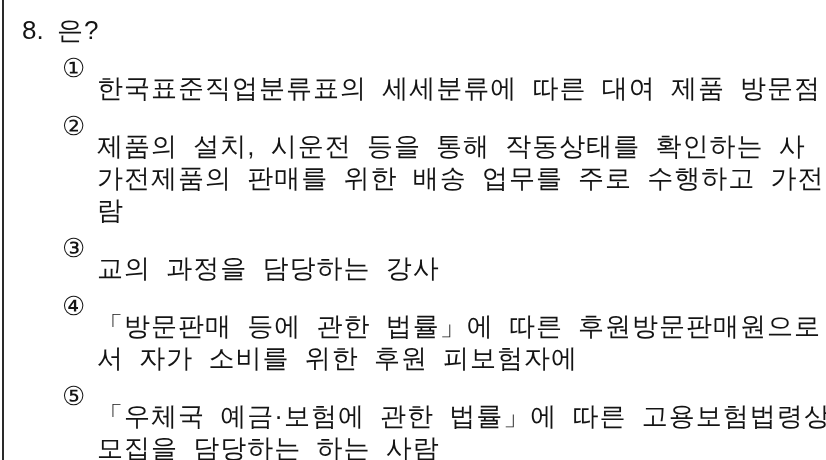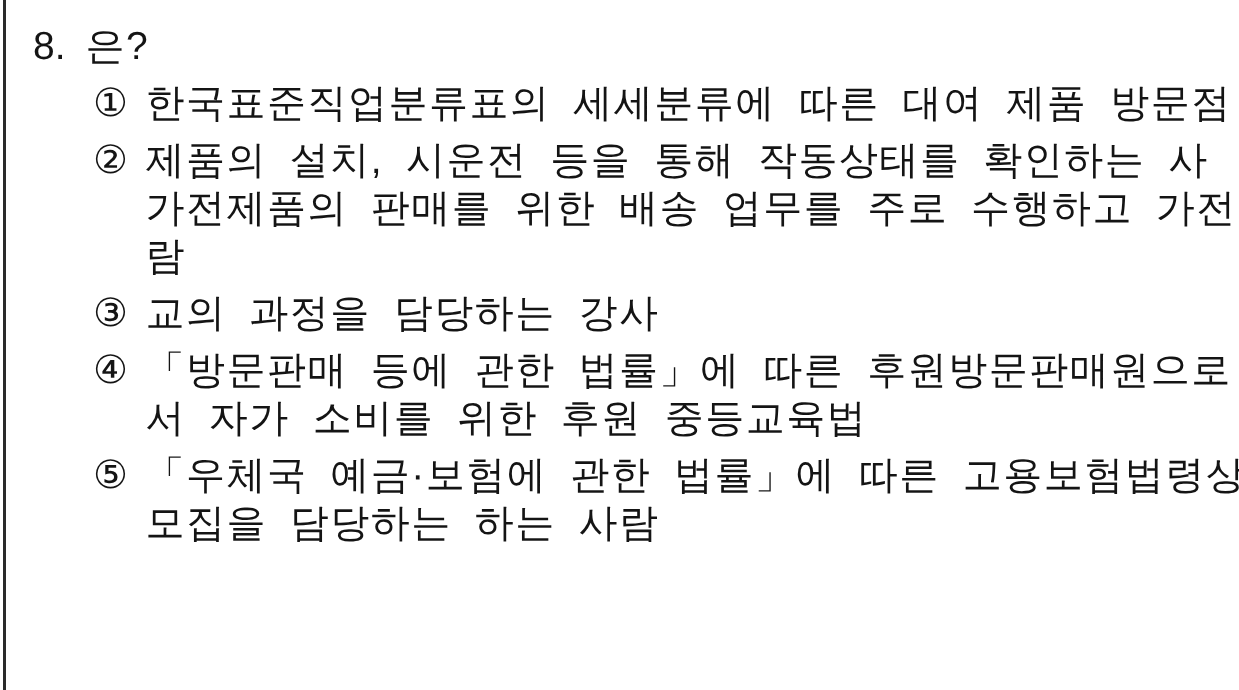--- a/index.html
+++ b/index.html
@@ -39,21 +39,21 @@
     display: flex;
     align-items: flex-start;
     margin-left: 40px;
     margin-top: 6px;
   }
   .opt-num {
     flex: none;
     width: 35px;
     letter-spacing: 0;
   }
-  .opt-text { flex: 1; }
+  .opt-text { flex: 1; margin-top: 20px; }
   .line { white-space: nowrap; }
 </style>
 </head>
 <body>
 
 <div class="page">
   <div class="left-rule"></div>
 
   <div class="content">
 
@@ -84,21 +84,21 @@
       <span class="opt-num">③</span>
       <div class="opt-text">
         <div class="line">교의 과정을 담당하는 강사</div>
       </div>
     </div>
 
     <div class="opt">
       <span class="opt-num">④</span>
       <div class="opt-text">
         <div class="line">「방문판매 등에 관한 법률」에 따른 후원방문판매원으로</div>
-        <div class="line">서 자가 소비를 위한 후원 중등교육법</div>
+        <div class="line">서 자가 소비를 위한 후원 피보험자에</div>
       </div>
     </div>
 
     <div class="opt">
       <span class="opt-num">⑤</span>
       <div class="opt-text">
         <div class="line">「우체국 예금·보험에 관한 법률」에 따른 고용보험법령상</div>
         <div class="line">모집을 담당하는 하는 사람</div>
       </div>
     </div>

